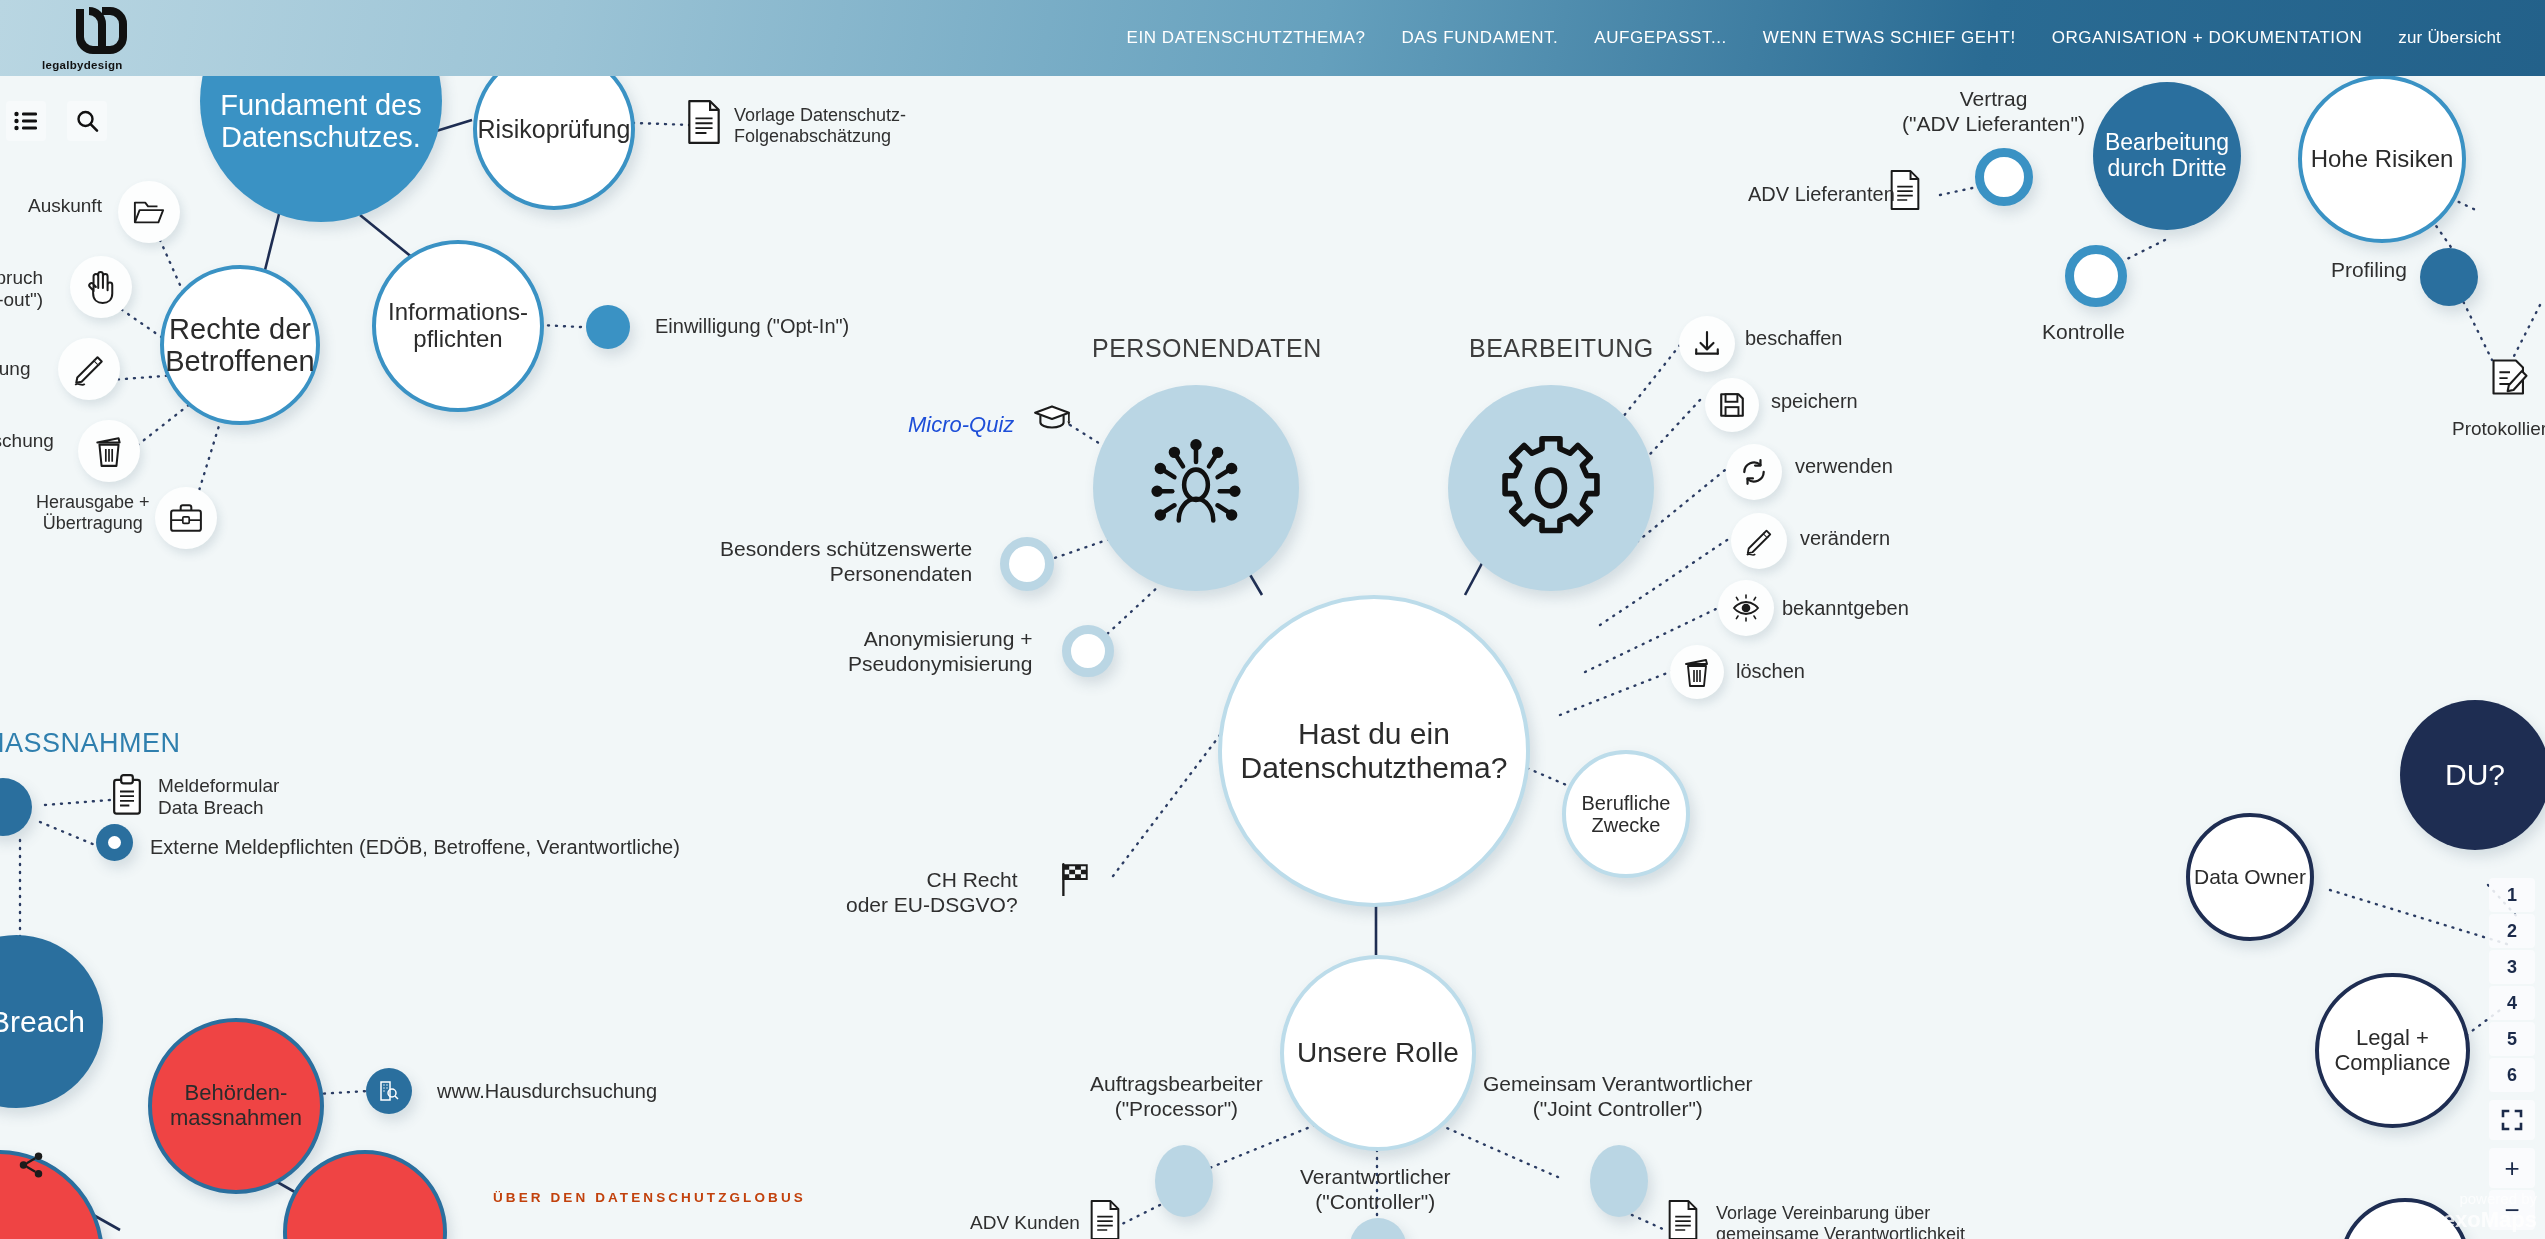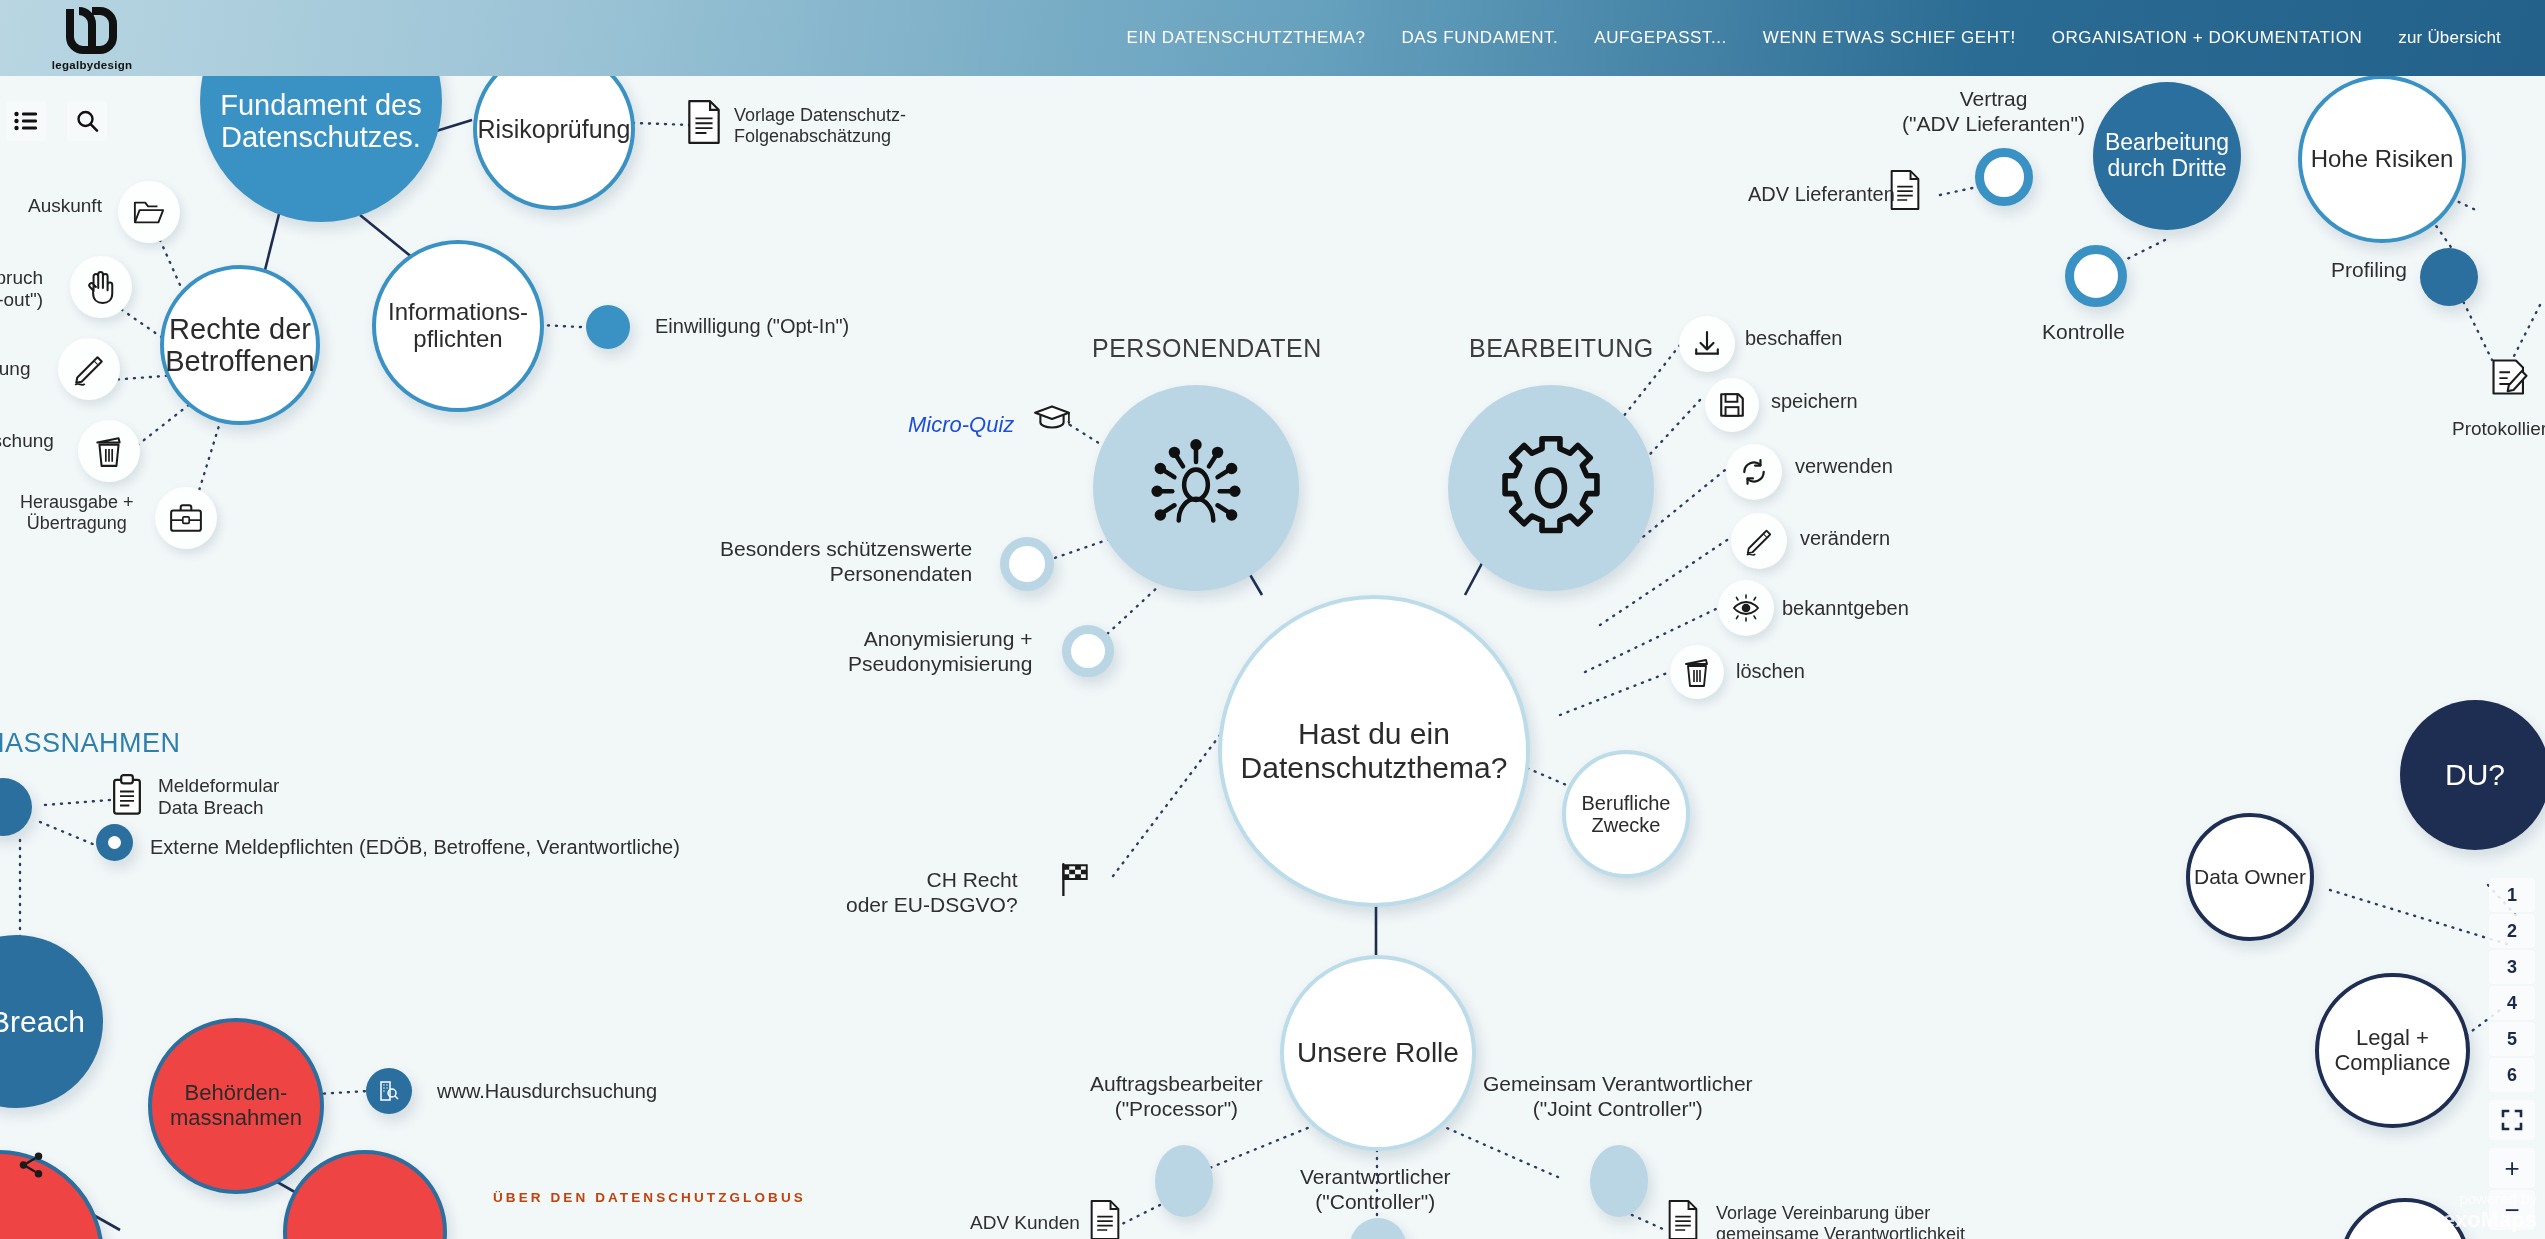--- a/index.html
+++ b/index.html
@@ -10,21 +10,21 @@
     background: #f2f7f8;
   }
   #stage { position: relative; width: 2545px; height: 1239px; background: #f2f7f8; }
 
   
   #topnav {
     position: absolute; left: 0; top: 0; width: 2545px; height: 76px;
     background: linear-gradient(100deg, #b9d6e2 0%, #9cc4d6 22%, #65a0bd 52%, #2a6b93 78%, #23618a 100%);
     display: flex; align-items: center; z-index: 60;
   }
-  #logo-wrap { position: absolute; left: 32px; top: 6px; width: 120px; text-align: center; }
+  #logo-wrap { position: absolute; left: 42px; top: 6px; width: 120px; }
   #logo-mark { width: 62px; height: 50px; margin: 0 auto; }
   #logo-text { font-size: 11.5px; font-weight: bold; letter-spacing: .3px; color: #111; margin-top: 3px; }
   #navlinks { position: absolute; right: 26px; top: 0; height: 76px; display: flex; align-items: center; gap: 0; }
   .navlink {
     color: #ffffff; font-size: 17px; letter-spacing: .55px;
     padding: 0 18px; white-space: nowrap; cursor: pointer; text-decoration: none;
   }
   .navlink.lc { text-transform: none; letter-spacing: .2px; }
 
   
@@ -463,21 +463,21 @@
     <span>Vorlage Datenschutz-</span><br>
     <span>Folgenabschätzung</span>
   </div>
   <div class="caption" style="left:28px; top:195px; font-size:19px;">Auskunft</div>
   <div class="caption" style="left:-14px; top:267px; font-size:19px; text-align:right;">
     <span>spruch</span><br>
     <span>t-out")</span>
   </div>
   <div class="caption" style="left:-16px; top:358px; font-size:19px;">igung</div>
   <div class="caption" style="left:-18px; top:430px; font-size:19px;">öschung</div>
-  <div class="caption" style="left:20px; top:492px; font-size:18px; text-align:center;">
+  <div class="caption" style="left:36px; top:492px; font-size:18px; text-align:center;">
     <span>Herausgabe +</span><br>
     <span>Übertragung</span>
   </div>
   <div class="caption" style="left:655px; top:315px; font-size:20px;">Einwilligung ("Opt-In")</div>
   <div class="caption" style="left:908px; top:412px; font-size:22px; font-style:italic; color:#1d4ed8;">Micro-Quiz</div>
   <div class="caption" style="left:720px; top:537px; font-size:21px; text-align:right;">
     <span>Besonders schützenswerte</span><br>
     <span>Personendaten</span>
   </div>
   <div class="caption" style="left:848px; top:627px; font-size:21px; text-align:right;">

